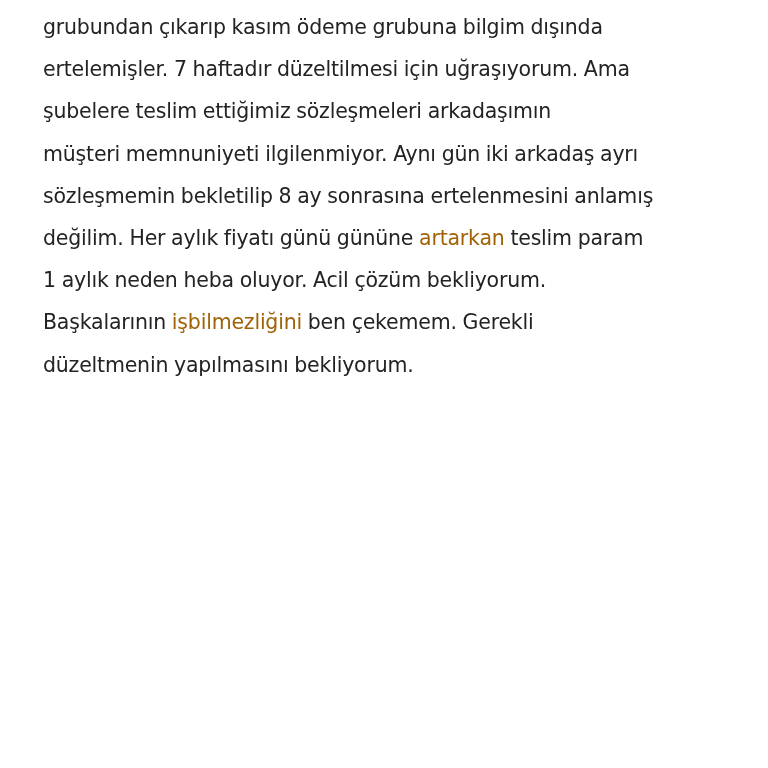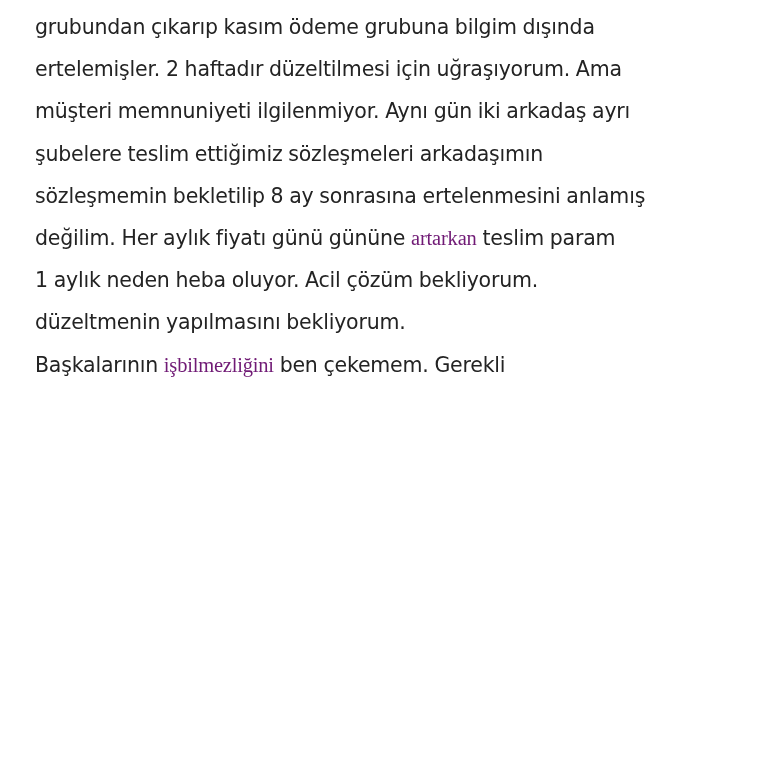--- a/index.html
+++ b/index.html
@@ -25,35 +25,35 @@
       font-family: "DejaVu Sans", sans-serif;
       font-size: 20.5px;
       line-height: 42.2px;
       color: #232323;
       letter-spacing: -0.2px;
       word-spacing: -0.5px;
     }
     .line {
       display: block;
       white-space: nowrap;
+      margin-left: 8px;
     }
     .hl {
-      color: #701a75;
+      color: #a16207;
       cursor: pointer;
-      font-family: Liberation Serif, serif;
     }
   </style>
 </head>
 <body>
 
 <div class="page">
   <div class="complaint-body">
     <span class="line">grubundan çıkarıp kasım ödeme grubuna bilgim dışında</span>
-    <span class="line">ertelemişler. 2 haftadır düzeltilmesi için uğraşıyorum. Ama</span>
+    <span class="line">ertelemişler. 7 haftadır düzeltilmesi için uğraşıyorum. Ama</span>
+    <span class="line">şubelere teslim ettiğimiz sözleşmeleri arkadaşımın</span>
     <span class="line">müşteri memnuniyeti ilgilenmiyor. Aynı gün iki arkadaş ayrı</span>
-    <span class="line">şubelere teslim ettiğimiz sözleşmeleri arkadaşımın</span>
     <span class="line">sözleşmemin bekletilip 8 ay sonrasına ertelenmesini anlamış</span>
     <span class="line"><span>değilim. Her aylık fiyatı günü gününe </span><span class="hl">artarkan</span><span> teslim param</span></span>
     <span class="line">1 aylık neden heba oluyor. Acil çözüm bekliyorum.</span>
+    <span class="line"><span>Başkalarının </span><span class="hl">işbilmezliğini</span><span> ben çekemem. Gerekli</span></span>
     <span class="line">düzeltmenin yapılmasını bekliyorum.</span>
-    <span class="line"><span>Başkalarının </span><span class="hl">işbilmezliğini</span><span> ben çekemem. Gerekli</span></span>
   </div>
 </div>
 
 </body></html>

